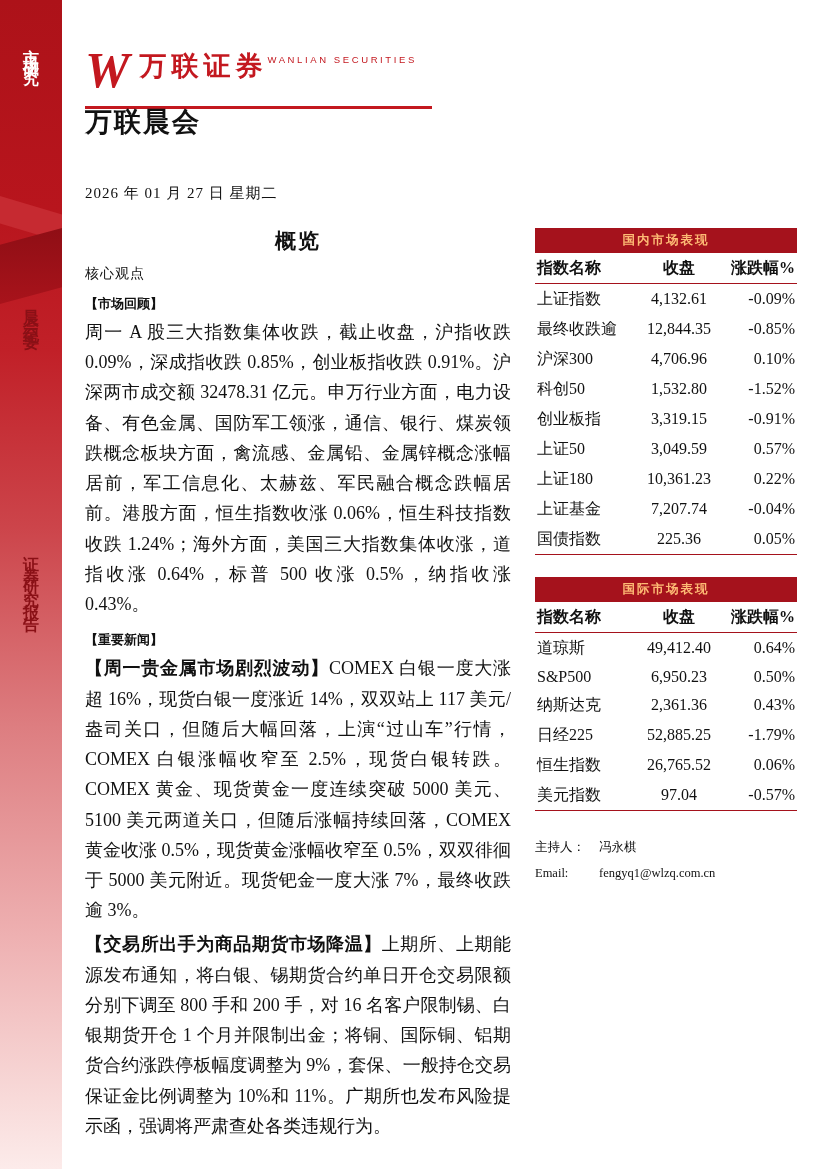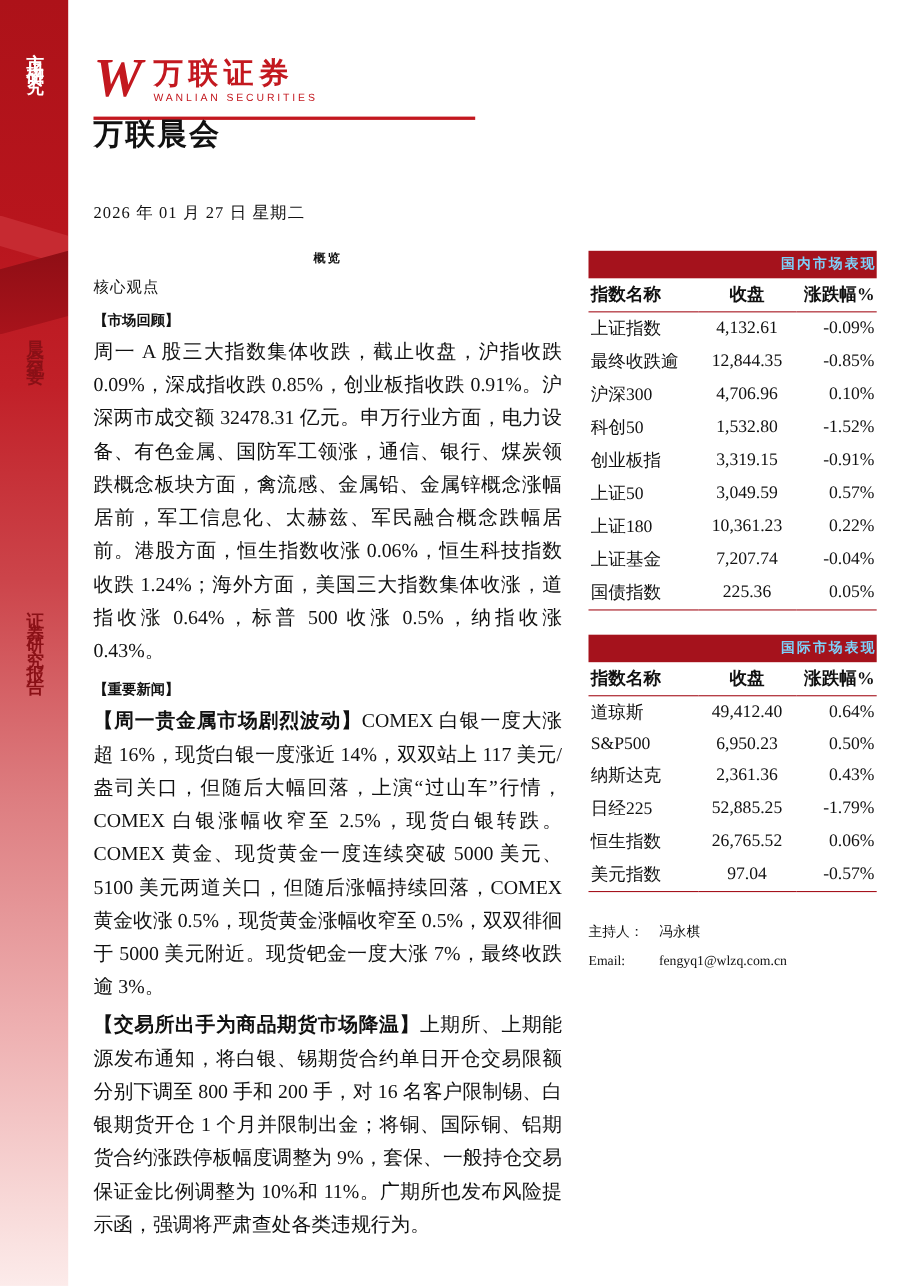--- a/index.html
+++ b/index.html
@@ -30,42 +30,42 @@
   .v-label.top    { top:36px;  color:#ffffff; letter-spacing:7px; }
   .v-label.middle { top:296px; color:#8a1016; letter-spacing:9px; }
   .v-label.bottom { top:543px; color:#8a1016; letter-spacing:12px; }
 
   
   .logo { position:absolute; left:85px; top:48px; display:flex; align-items:flex-start; gap:10px; }
   .logo-w {
     font-family:"Liberation Serif",serif; font-style:italic; font-weight:bold;
     font-size:50px; line-height:0.9; color:#c3181f;
   }
-  .brand { display:flex; flex-direction:column; padding-top:4px; }
+  .brand { display:flex; padding-top:4px; }
   .brand-cn { font-size:27px; font-weight:bold; color:#c3181f; letter-spacing:5px; line-height:1.1;
               font-family:"Liberation Sans","DejaVu Sans",sans-serif; }
   .brand-en { font-size:9.5px; color:#c3181f; letter-spacing:2.6px; margin-top:2px;
               font-family:"Liberation Sans","DejaVu Sans",sans-serif; }
   .header-rule { position:absolute; left:85px; top:106px; width:347px; height:3px; background:#c3181f; }
 
   
   .left-col { position:absolute; left:85px; top:104px; width:426px; }
   .report-title { font-size:27px; font-weight:bold; letter-spacing:2px; }
   .report-date  { margin-top:44px; font-size:15px; letter-spacing:1px; }
-  .overview-head { margin-top:24px; text-align:center; font-size:11px; font-weight:bold; letter-spacing:2px; }
+  .overview-head { margin-top:24px; text-align:center; font-size:21px; font-weight:bold; letter-spacing:2px; }
   .h2 { margin-top:10px; font-size:14px; font-weight:normal; letter-spacing:1px; }
   .tagline { margin-top:12px; font-size:13px; font-weight:bold; }
   .para { margin-top:4px; font-size:18px; line-height:1.68; text-align:justify; }
   .para b { font-weight:bold; }
   .research-head { margin-top:40px; font-size:18px; font-weight:bold; letter-spacing:1px; }
 
   
   .right-col { position:absolute; left:535px; top:228px; width:262px; }
   .tbl-title {
-    background:#a5121c; color:#7dd3fc; text-align:right; font-weight:bold;
+    background:#a5121c; color:#fdba74; text-align:center; font-weight:bold;
     font-size:12.5px; padding:4px 0; letter-spacing:2px;
   }
   table.mtable { width:100%; border-collapse:collapse; font-size:16px; }
   .mtable thead th { font-weight:bold; padding:5px 2px 4px; border-bottom:1.5px solid #a5121c; }
   .mtable thead th:nth-child(1) { text-align:left;  width:38%; }
   .mtable thead th:nth-child(2) { text-align:center; width:34%; }
   .mtable thead th:nth-child(3) { text-align:right; width:28%; }
   .mtable td { padding:4.5px 2px; }
   .mtable td.c0 { text-align:left; }
   .mtable td.c1 { text-align:center; }

